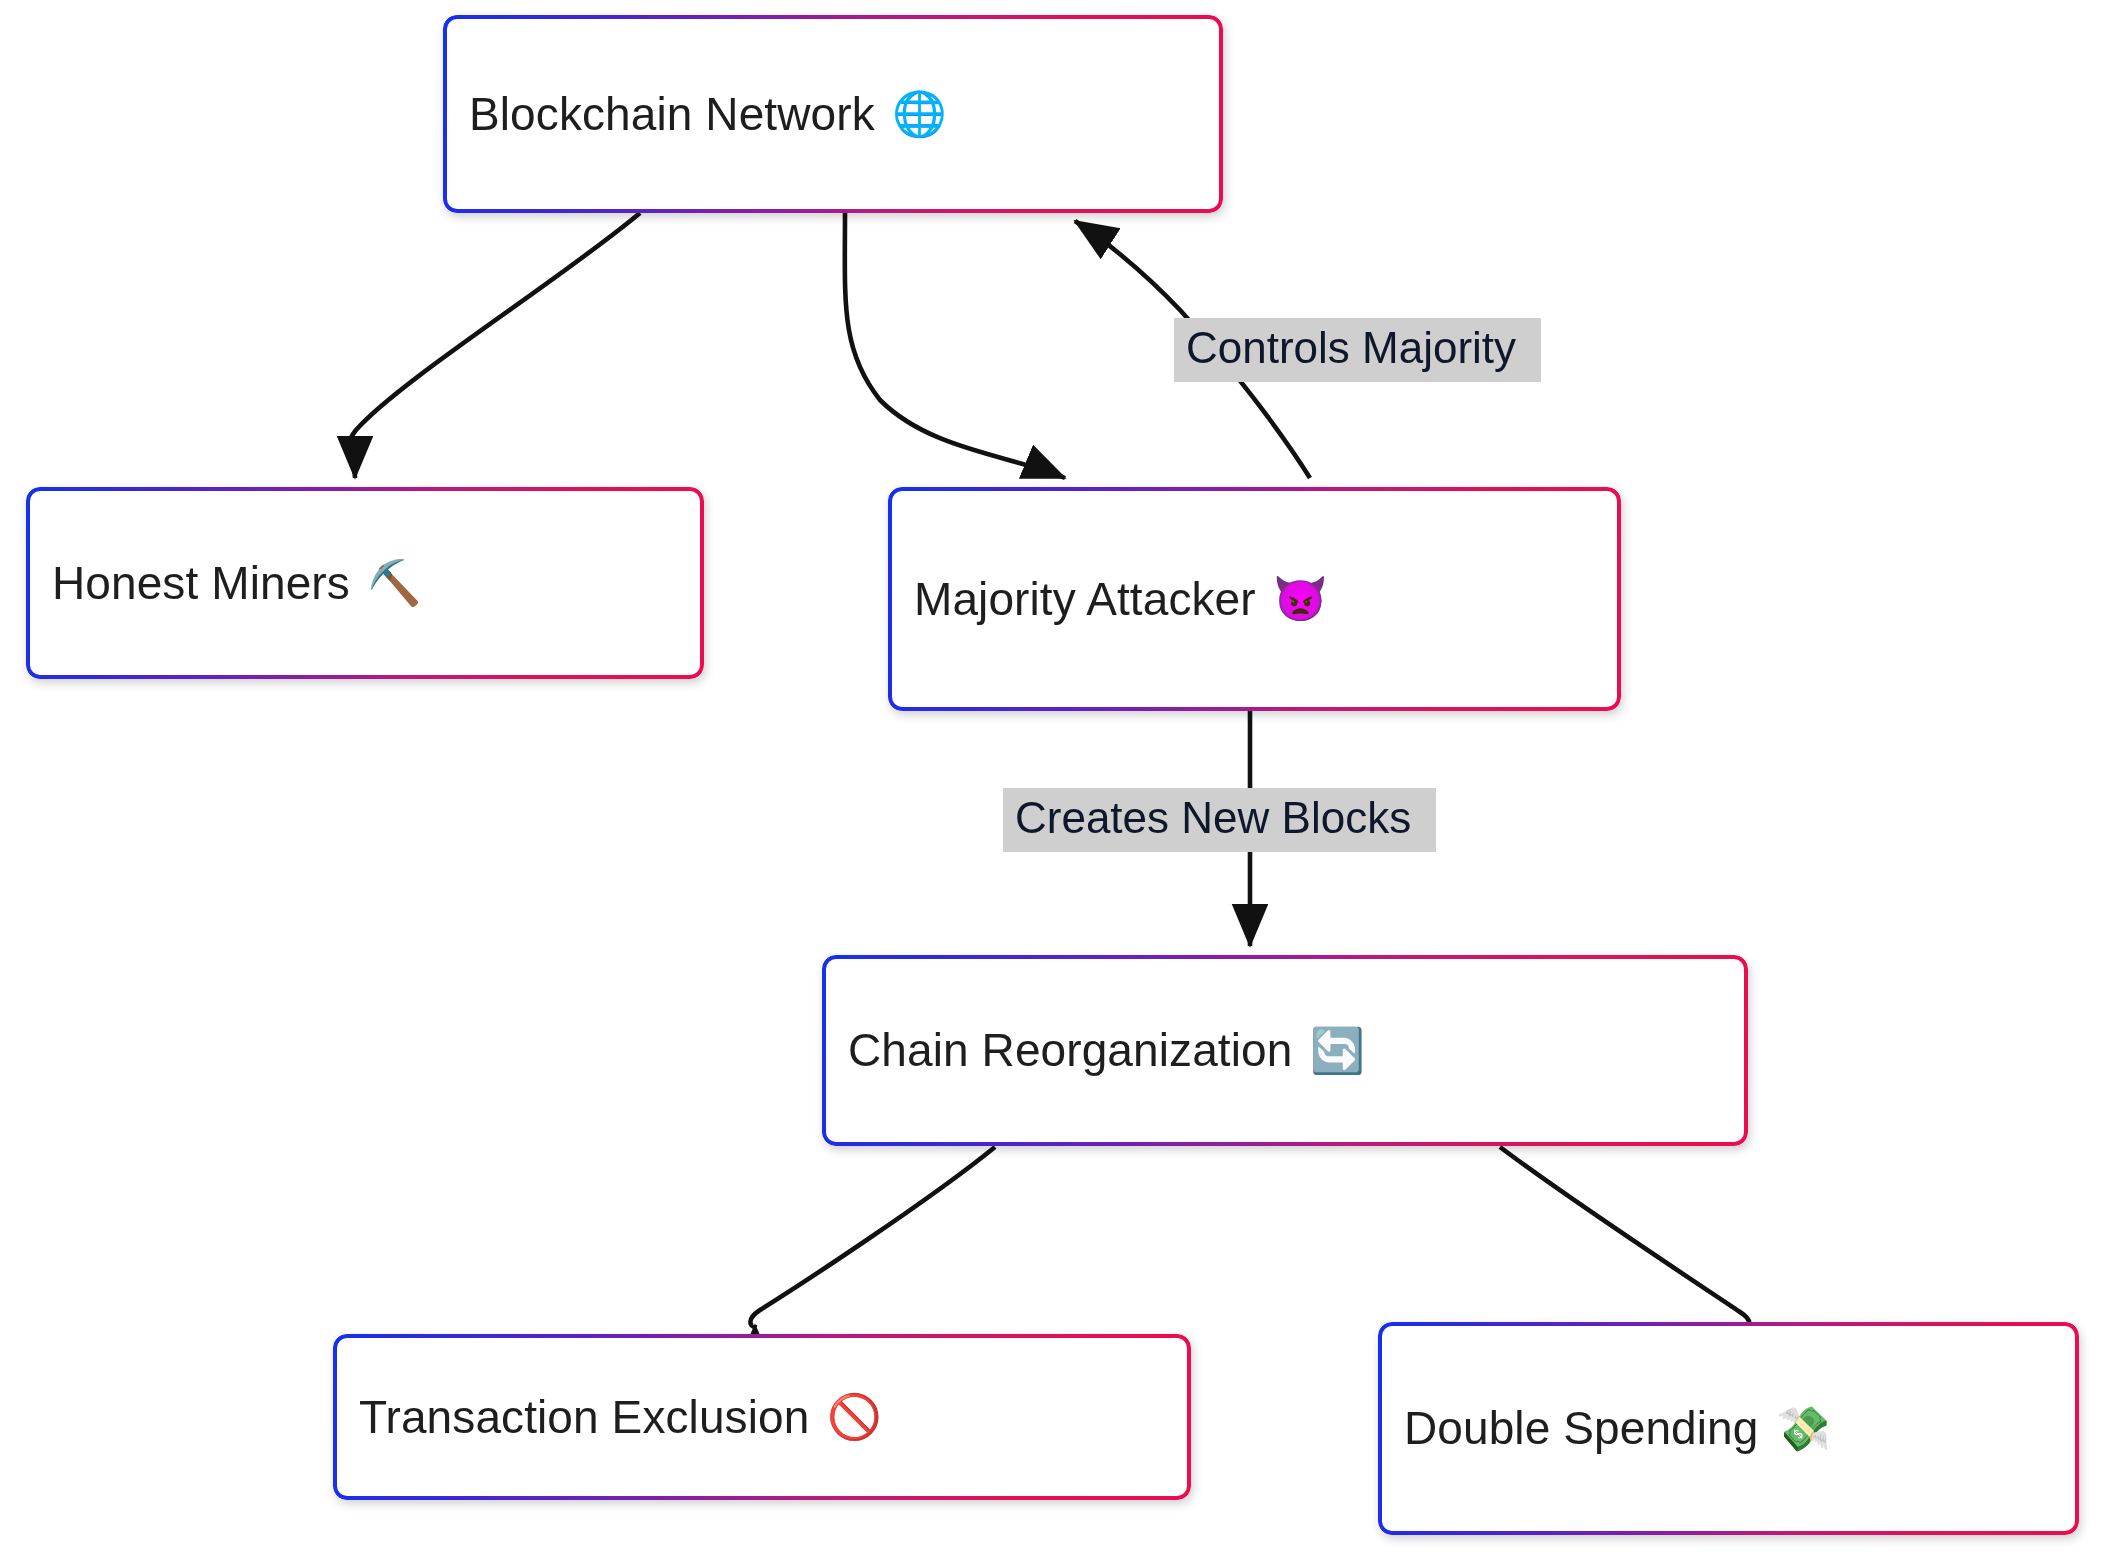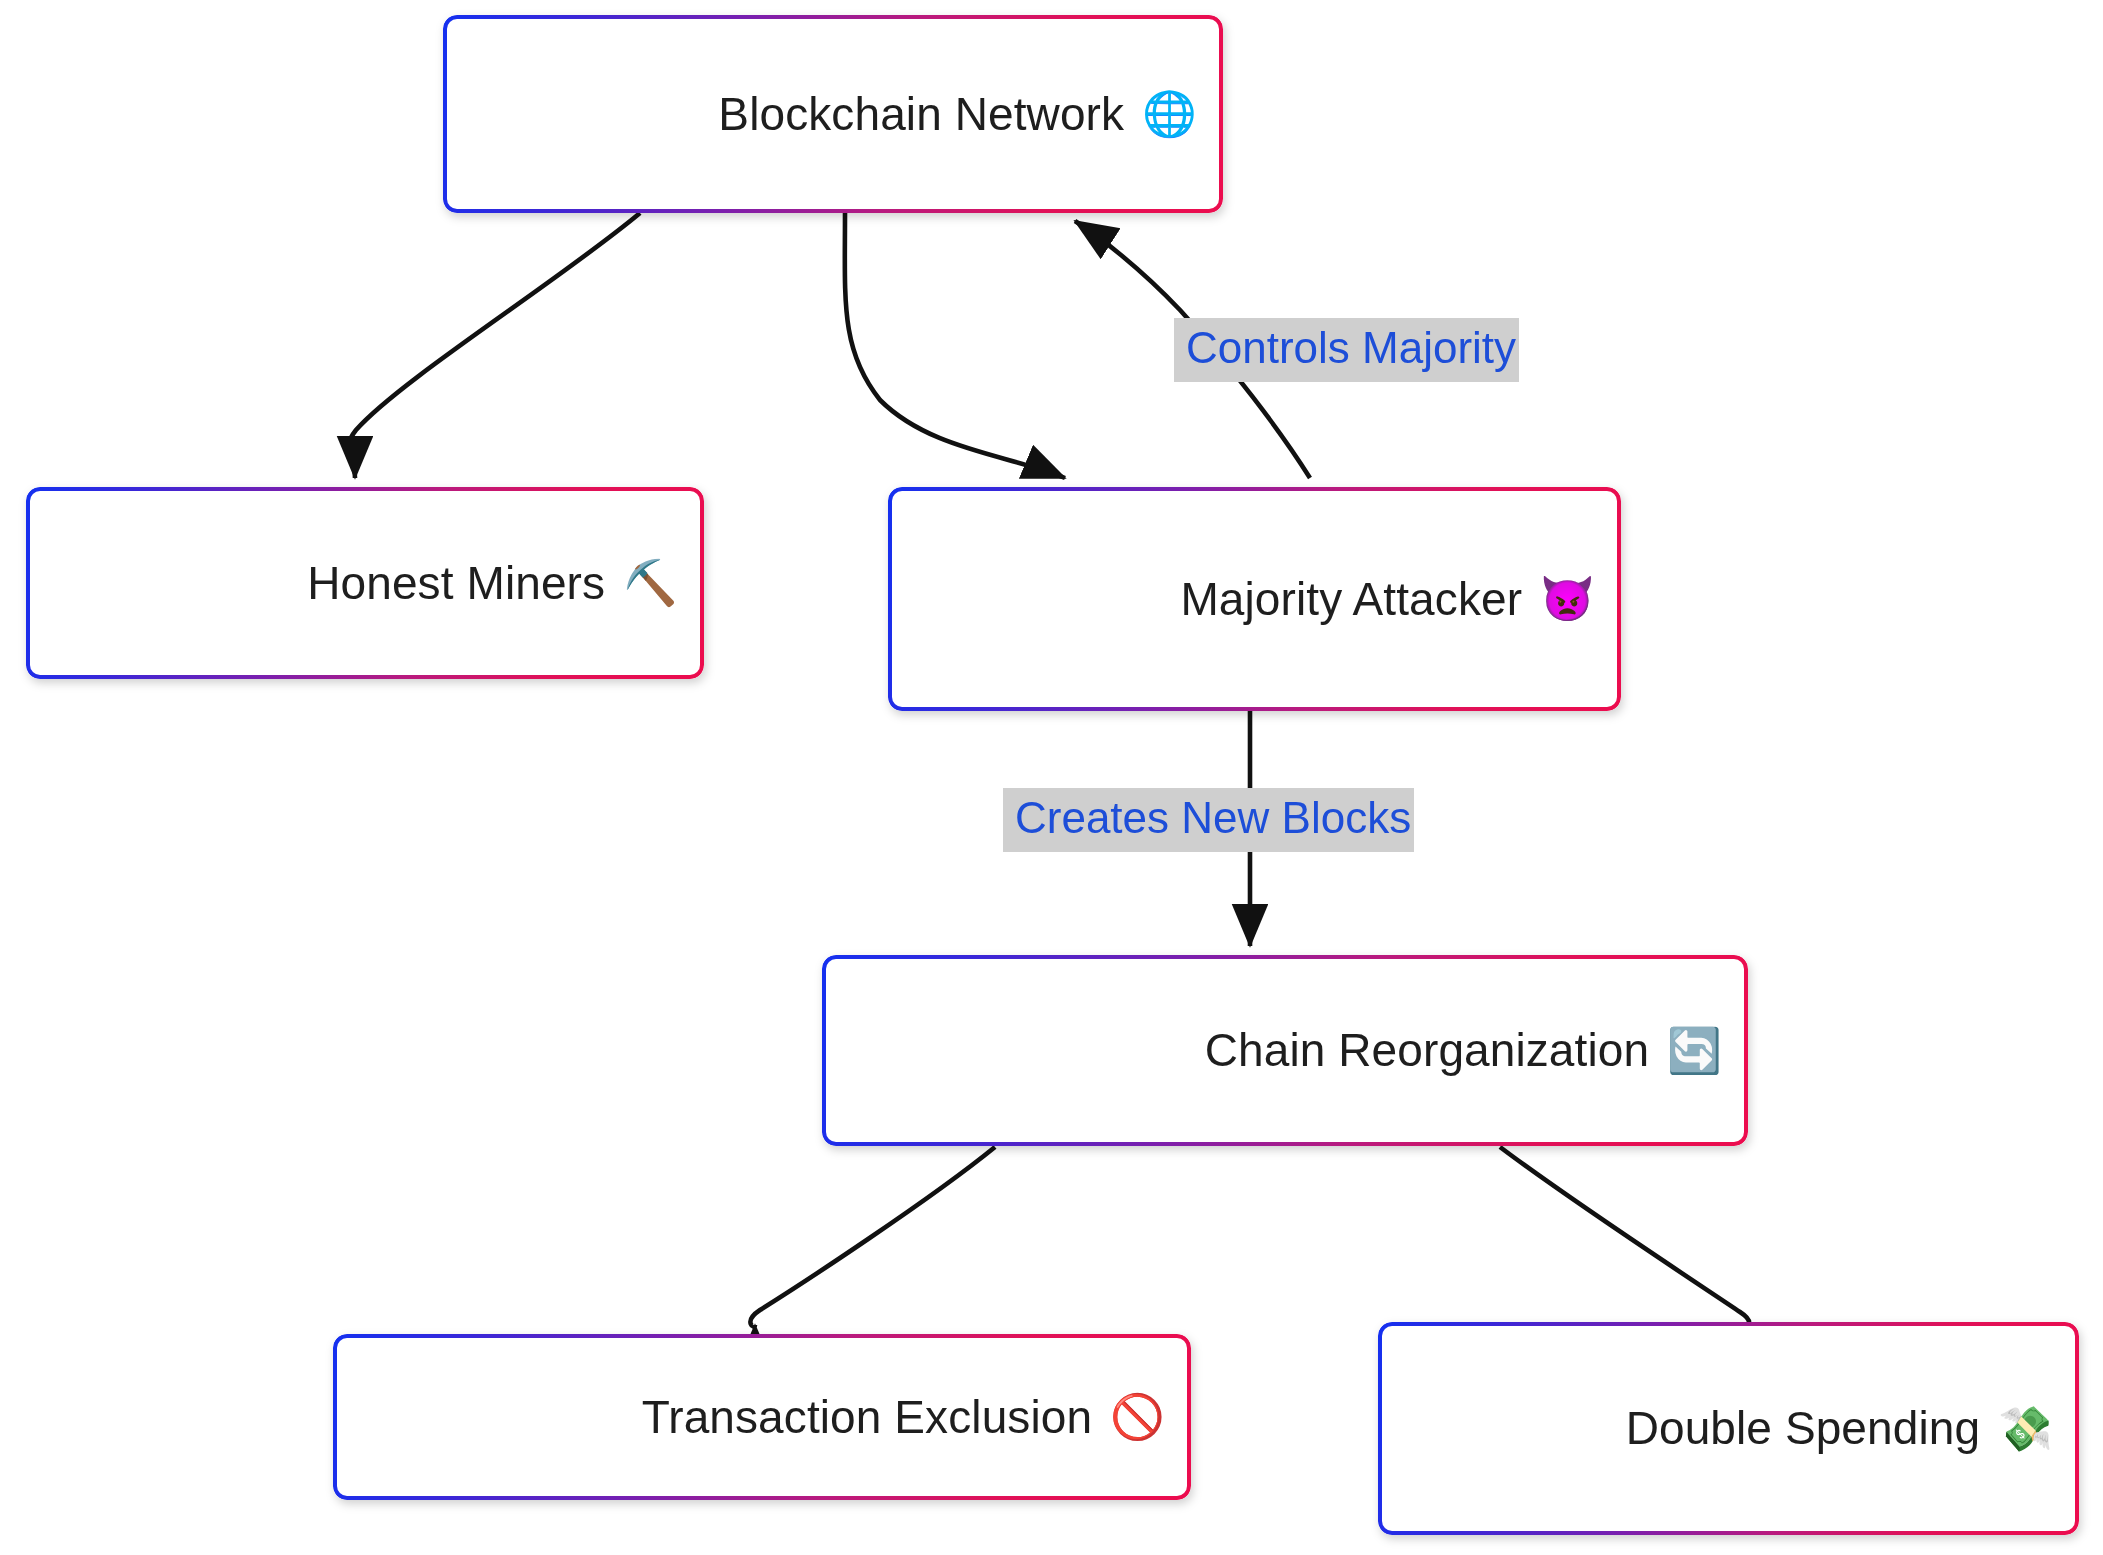--- a/index.html
+++ b/index.html
@@ -11,21 +11,21 @@
     position:relative;
   }
   #diagram{position:absolute;inset:0;width:2103px;height:1555px;}
   svg.edges{position:absolute;left:0;top:0;width:2103px;height:1555px;pointer-events:none;}
 
   .node{
     position:absolute;
     box-sizing:border-box;
     background:#ffffff;
     border-radius:14px;
-    display:flex;align-items:center;justify-content:flex-end;
+    display:flex;align-items:center;justify-content:flex-start;
     padding:0 26px;
     filter:drop-shadow(2px 4px 5px rgba(0,0,0,0.18));
   }
   
   .node::before{
     content:"";
     position:absolute;
     inset:0;
     border-radius:14px;
     padding:4px;
@@ -59,24 +59,24 @@
   #node-blockchain-network{left:443px;top:15px;width:780px;height:198px;}
   #node-honest-miners{left:26px;top:487px;width:678px;height:192px;}
   #node-majority-attacker{left:888px;top:487px;width:733px;height:224px;}
   #node-chain-reorganization{left:822px;top:955px;width:926px;height:191px;}
   #node-transaction-exclusion{left:333px;top:1334px;width:858px;height:166px;}
   #node-double-spending{left:1378px;top:1322px;width:701px;height:213px;}
 
   .edge-label{
     position:absolute;
     background:#cfcfcf;
-    color:#1d4ed8;
+    color:#0f172a;
     font-size:44px;
     line-height:1.18;
-    padding:4px 3px 8px 12px;
+    padding:4px 25px 8px 12px;
     white-space:nowrap;
     z-index:5;
   }
   #edge-label-controls-majority{left:1174px;top:318px;}
   #edge-label-creates-new-blocks{left:1003px;top:780px;margin-top:8px;}
 </style>
 </head>
 <body>
 
 <div id="diagram">

